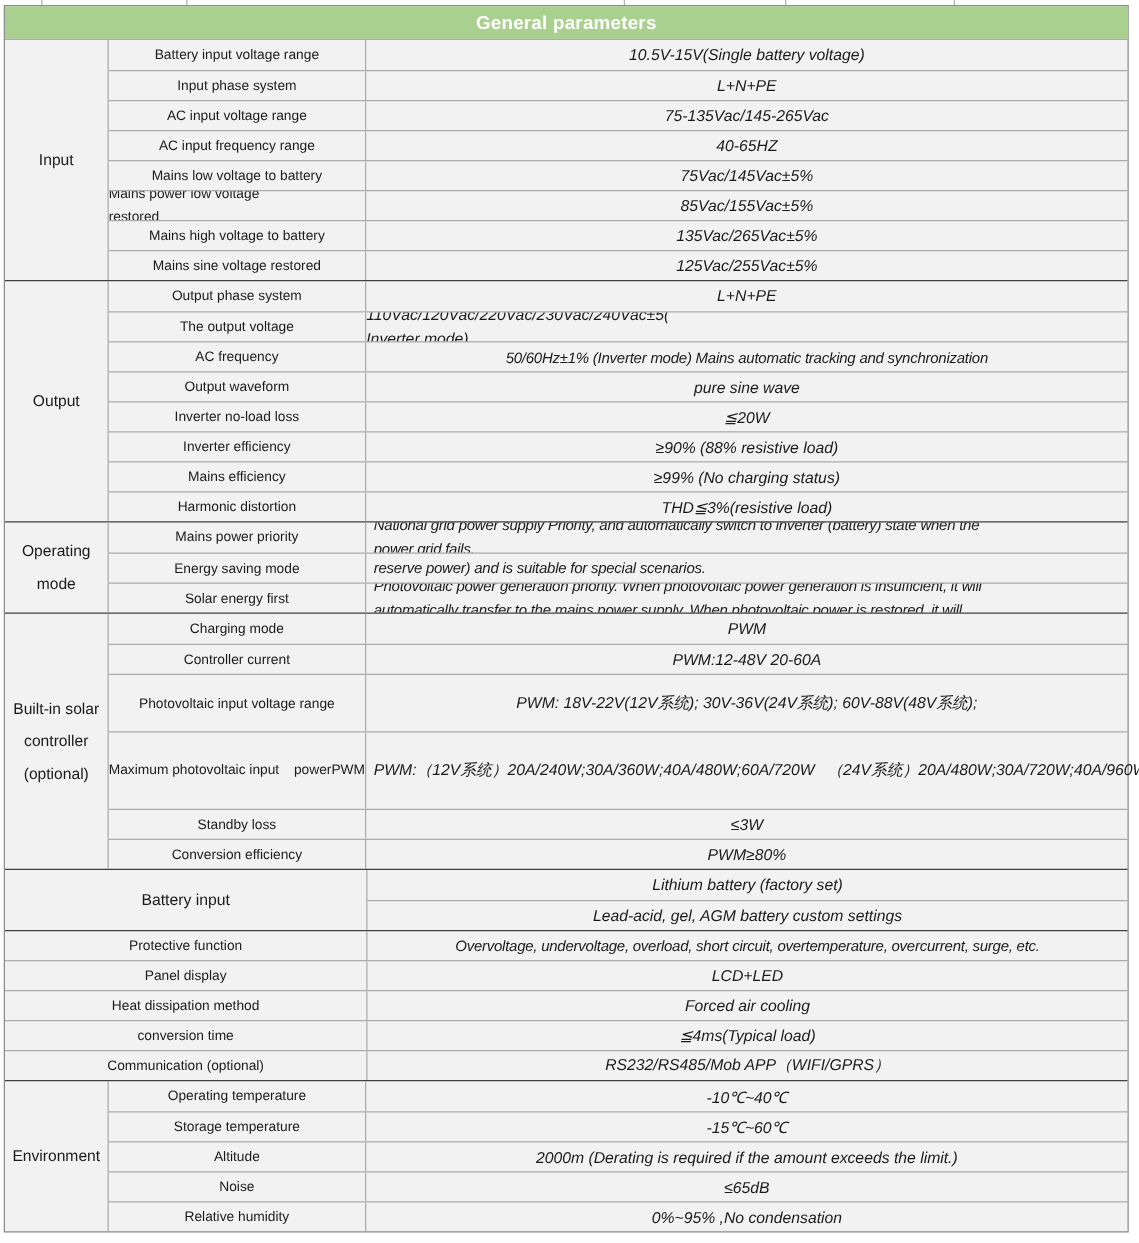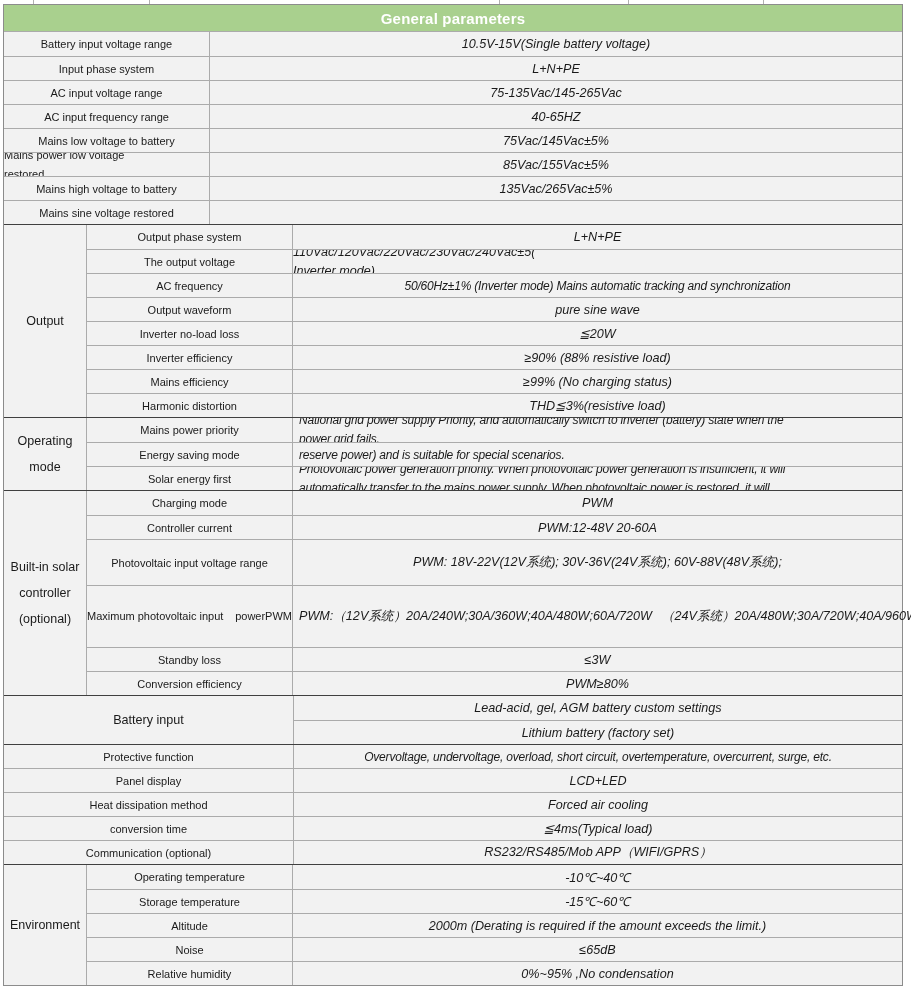--- a/index.html
+++ b/index.html
@@ -77,20 +77,21 @@
   <span class="tick" style="left:760px"></span>
 </div>
 
 <div class="table">
 
   <div class="thead">
     <span>General parameters</span>
   </div>
 
   <div class="section">
+    <div class="group">Input</div>
     <div class="rows">
       <div class="row">
         <div class="cell param">Battery input voltage range</div>
         <div class="cell value">10.5V-15V(Single battery voltage)</div>
       </div>
       <div class="row">
         <div class="cell param">Input phase system</div>
         <div class="cell value">L+N+PE</div>
       </div>
       <div class="row">
@@ -113,20 +114,21 @@
           </div>
         </div>
         <div class="cell value">85Vac/155Vac±5%</div>
       </div>
       <div class="row">
         <div class="cell param">Mains high voltage to battery</div>
         <div class="cell value">135Vac/265Vac±5%</div>
       </div>
       <div class="row">
         <div class="cell param">Mains sine voltage restored</div>
+        <div class="cell value">125Vac/255Vac±5%</div>
       </div>
     </div>
   </div>
 
   <div class="section dark">
     <div class="group">Output</div>
     <div class="rows">
       <div class="row">
         <div class="cell param">Output phase system</div>
         <div class="cell value">L+N+PE</div>
@@ -232,24 +234,24 @@
         <div class="cell param">Conversion efficiency</div>
         <div class="cell value">PWM≥80%</div>
       </div>
     </div>
   </div>
 
   <div class="section dark">
     <div class="cell wide" style="border-right:1px solid #ababab;">Battery input</div>
     <div class="rows">
       <div class="row">
+        <div class="cell value">Lithium battery (factory set)</div>
+      </div>
+      <div class="row">
         <div class="cell value">Lead-acid, gel, AGM battery custom settings</div>
-      </div>
-      <div class="row">
-        <div class="cell value">Lithium battery (factory set)</div>
       </div>
     </div>
   </div>
 
   <div class="srow dark">
     <div class="cell param wide">Protective function</div>
     <div class="cell value tight">Overvoltage, undervoltage, overload, short circuit, overtemperature, overcurrent, surge, etc.</div>
   </div>
   <div class="srow">
     <div class="cell param wide">Panel display</div>

